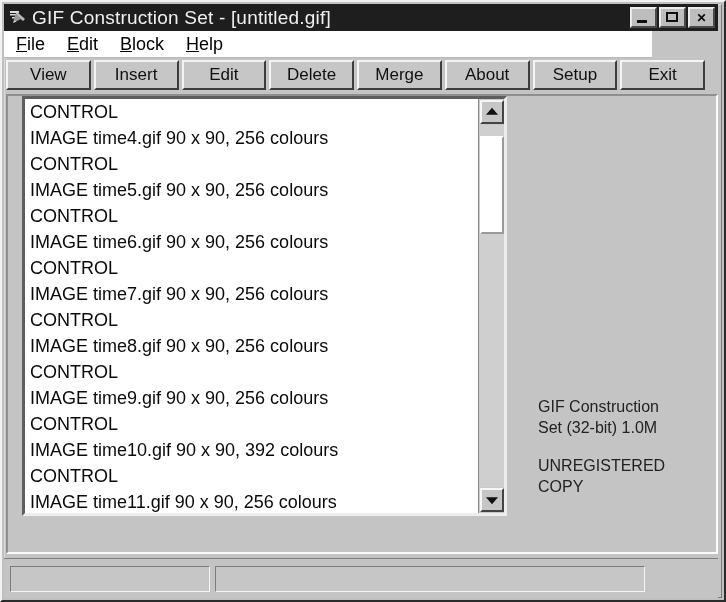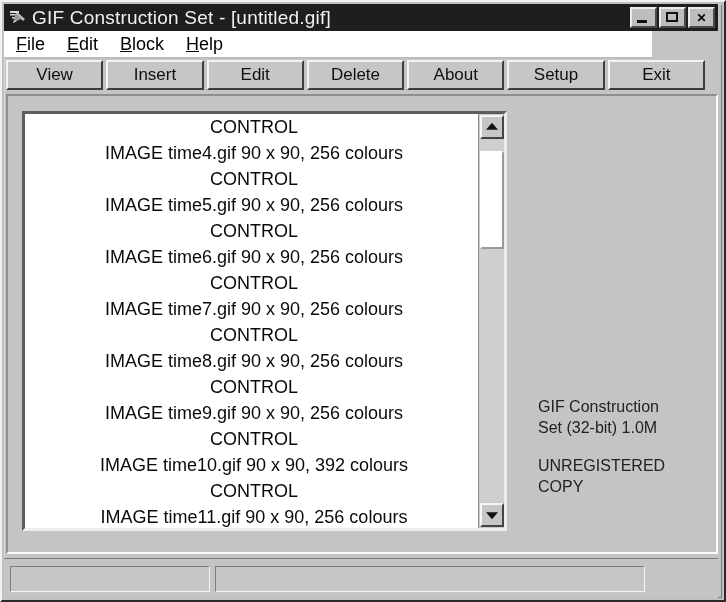--- a/index.html
+++ b/index.html
@@ -163,30 +163,29 @@
     border-top: 2px solid #8f8f8f;
     border-left: 2px solid #8f8f8f;
     border-right: 2px solid #fbfbfb;
     border-bottom: 2px solid #fbfbfb;
     box-sizing: border-box;
   }
 
   
   .listbox-wrap {
     position: absolute;
-    left: 14px; top: 15px;
+    left: 14px; top: 0;
     width: 485px; height: 420px;
     background: #ffffff;
     border-top: 3px solid #5e5e5e;
     border-left: 3px solid #5e5e5e;
     border-right: 3px solid #ededed;
     border-bottom: 3px solid #ededed;
     box-sizing: border-box;
     overflow: hidden;
-    text-align: center;
   }
   .listbox {
     position: absolute;
     left: 0; top: 0;
     right: 26px; bottom: 0;
     background: #ffffff;
     overflow: hidden;
   }
   .lrow {
     height: 26px;
@@ -338,20 +337,21 @@
       <span class="menu-item"><u>E</u><span>dit</span></span>
       <span class="menu-item"><u>B</u><span>lock</span></span>
       <span class="menu-item"><u>H</u><span>elp</span></span>
     </div>
 
     <div class="toolbar">
       <div class="tool-btn">View</div>
       <div class="tool-btn">Insert</div>
       <div class="tool-btn">Edit</div>
       <div class="tool-btn">Delete</div>
+      <div class="tool-btn">Merge</div>
       <div class="tool-btn">About</div>
       <div class="tool-btn">Setup</div>
       <div class="tool-btn">Exit</div>
     </div>
 
     <div class="client">
 
       <div class="listbox-wrap">
         <div class="listbox" id="listbox">
             <div class="lrow">CONTROL</div>

